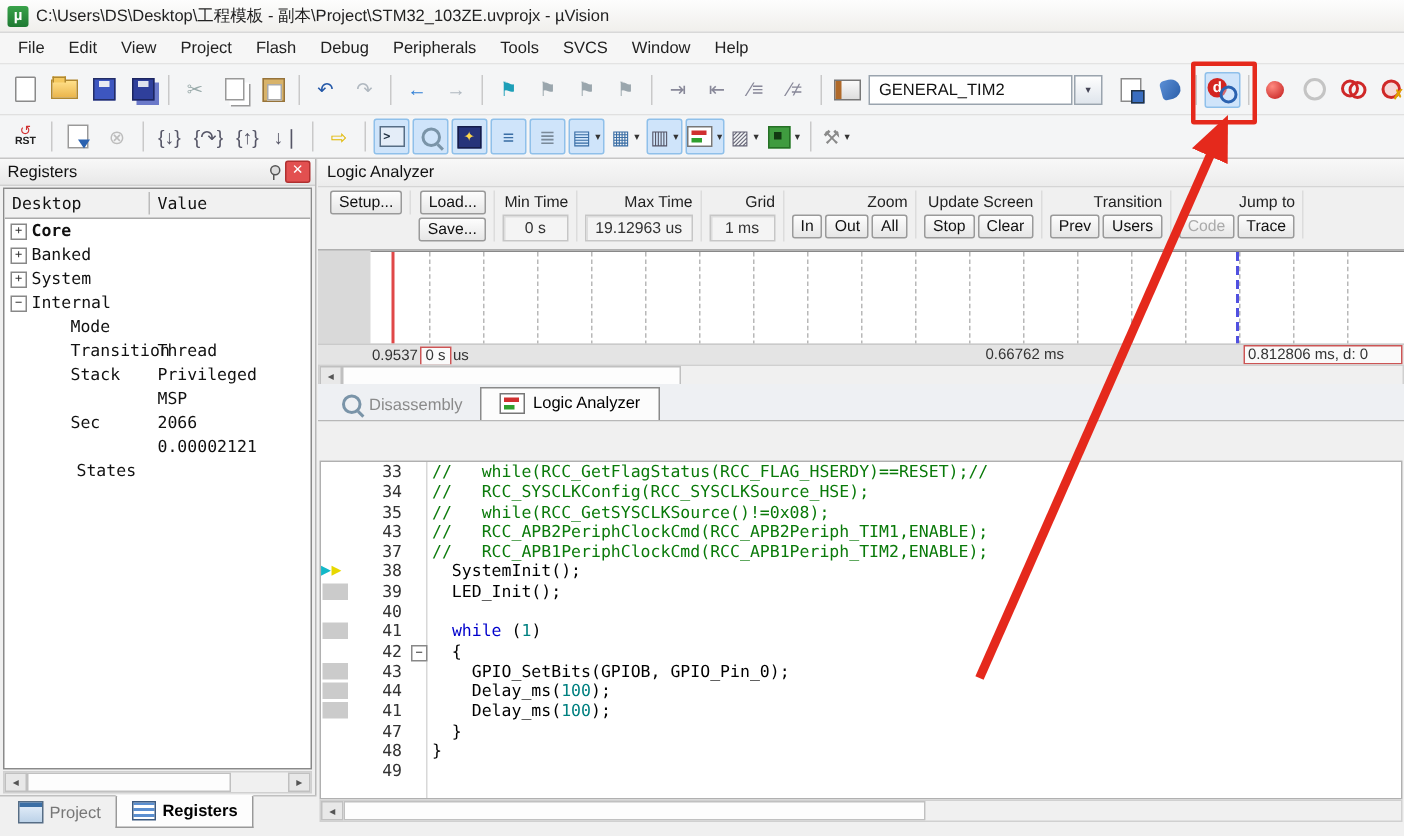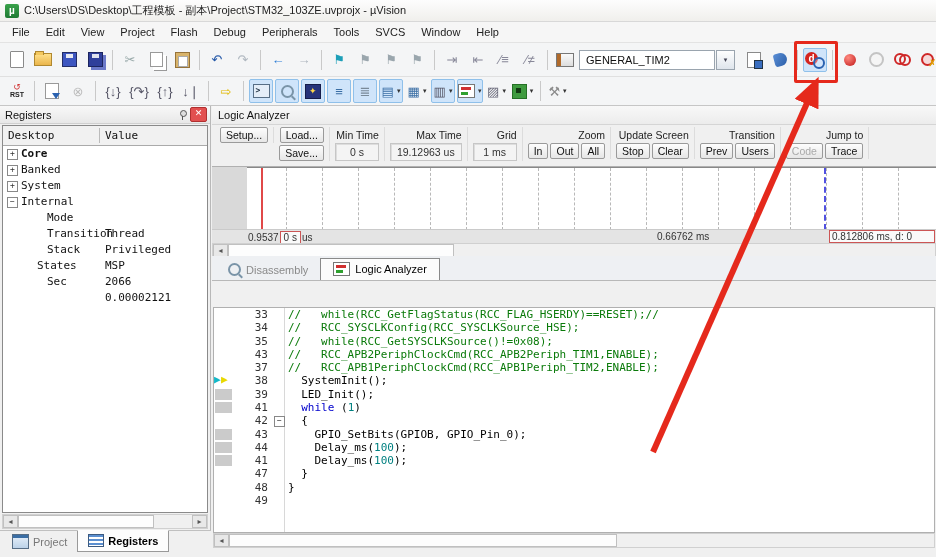--- a/index.html
+++ b/index.html
@@ -419,21 +419,21 @@
         </div>
         <div class="reg-row">
           <span class="reg-name" style="left: 44px;">Transition</span>
           <span class="reg-val">Privileged</span>
         </div>
         <div class="reg-row">
           <span class="reg-name" style="left: 44px;">Stack</span>
           <span class="reg-val">MSP</span>
         </div>
         <div class="reg-row">
-          <span class="reg-name" style="left: 34px;">States</span>
+          <span class="reg-name" style="left: 48px; margin-top: 48px;">States</span>
           <span class="reg-val">2066</span>
         </div>
         <div class="reg-row">
           <span class="reg-name" style="left: 44px;">Sec</span>
           <span class="reg-val">0.00002121</span>
         </div>
       </div>
   </div>
   <div class="hscroll">
     <span class="sc-btn">◂</span>
@@ -567,20 +567,21 @@
 <div class="abs editor">
   <div class="code-wrap" id="codewrap">
     <div class="c-divider"></div>
   <div class="code-line"><span class="c-margin"></span><span class="c-num">33</span><span class="c-text"><span class="seg-com">//   while(RCC_GetFlagStatus(RCC_FLAG_HSERDY)==RESET);//</span></span></div>
       <div class="code-line"><span class="c-margin"></span><span class="c-num">34</span><span class="c-text"><span class="seg-com">//   RCC_SYSCLKConfig(RCC_SYSCLKSource_HSE);</span></span></div>
       <div class="code-line"><span class="c-margin"></span><span class="c-num">35</span><span class="c-text"><span class="seg-com">//   while(RCC_GetSYSCLKSource()!=0x08);</span></span></div>
       <div class="code-line"><span class="c-margin"></span><span class="c-num">43</span><span class="c-text"><span class="seg-com">//   RCC_APB2PeriphClockCmd(RCC_APB2Periph_TIM1,ENABLE);</span></span></div>
       <div class="code-line"><span class="c-margin"></span><span class="c-num">37</span><span class="c-text"><span class="seg-com">//   RCC_APB1PeriphClockCmd(RCC_APB1Periph_TIM2,ENABLE);</span></span></div>
       <div class="code-line"><span class="c-margin"><span class="arr cy">▶</span><span class="arr ye">▶</span></span><span class="c-num">38</span><span class="c-text"><span class="seg-txt">  SystemInit();</span></span></div>
       <div class="code-line"><span class="c-margin"><span class="blk"></span></span><span class="c-num">39</span><span class="c-text"><span class="seg-txt">  LED_Init();</span></span></div>
+      <div class="code-line"><span class="c-margin"></span><span class="c-num">40</span><span class="c-text"></span></div>
       <div class="code-line"><span class="c-margin"><span class="blk"></span></span><span class="c-num">41</span><span class="c-text"><span class="seg-txt">  </span><span class="seg-kw">while</span><span class="seg-txt"> (</span><span class="seg-num">1</span><span class="seg-txt">)</span></span></div>
       <div class="code-line"><span class="c-margin"></span><span class="c-num">42</span><span class="c-fold"><span class="foldbox">−</span></span><span class="c-text"><span class="seg-txt">  {</span></span></div>
       <div class="code-line"><span class="c-margin"><span class="blk"></span></span><span class="c-num">43</span><span class="c-text"><span class="seg-txt">    GPIO_SetBits(GPIOB, GPIO_Pin_0);</span></span></div>
       <div class="code-line"><span class="c-margin"><span class="blk"></span></span><span class="c-num">44</span><span class="c-text"><span class="seg-txt">    Delay_ms(</span><span class="seg-num">100</span><span class="seg-txt">);</span></span></div>
       <div class="code-line"><span class="c-margin"><span class="blk"></span></span><span class="c-num">41</span><span class="c-text"><span class="seg-txt">    Delay_ms(</span><span class="seg-num">100</span><span class="seg-txt">);</span></span></div>
       <div class="code-line"><span class="c-margin"></span><span class="c-num">47</span><span class="c-text"><span class="seg-txt">  }</span></span></div>
       <div class="code-line"><span class="c-margin"></span><span class="c-num">48</span><span class="c-text"><span class="seg-txt">}</span></span></div>
       <div class="code-line"><span class="c-margin"></span><span class="c-num">49</span><span class="c-text"></span></div>
     </div>
   <div class="ed-hscroll">

